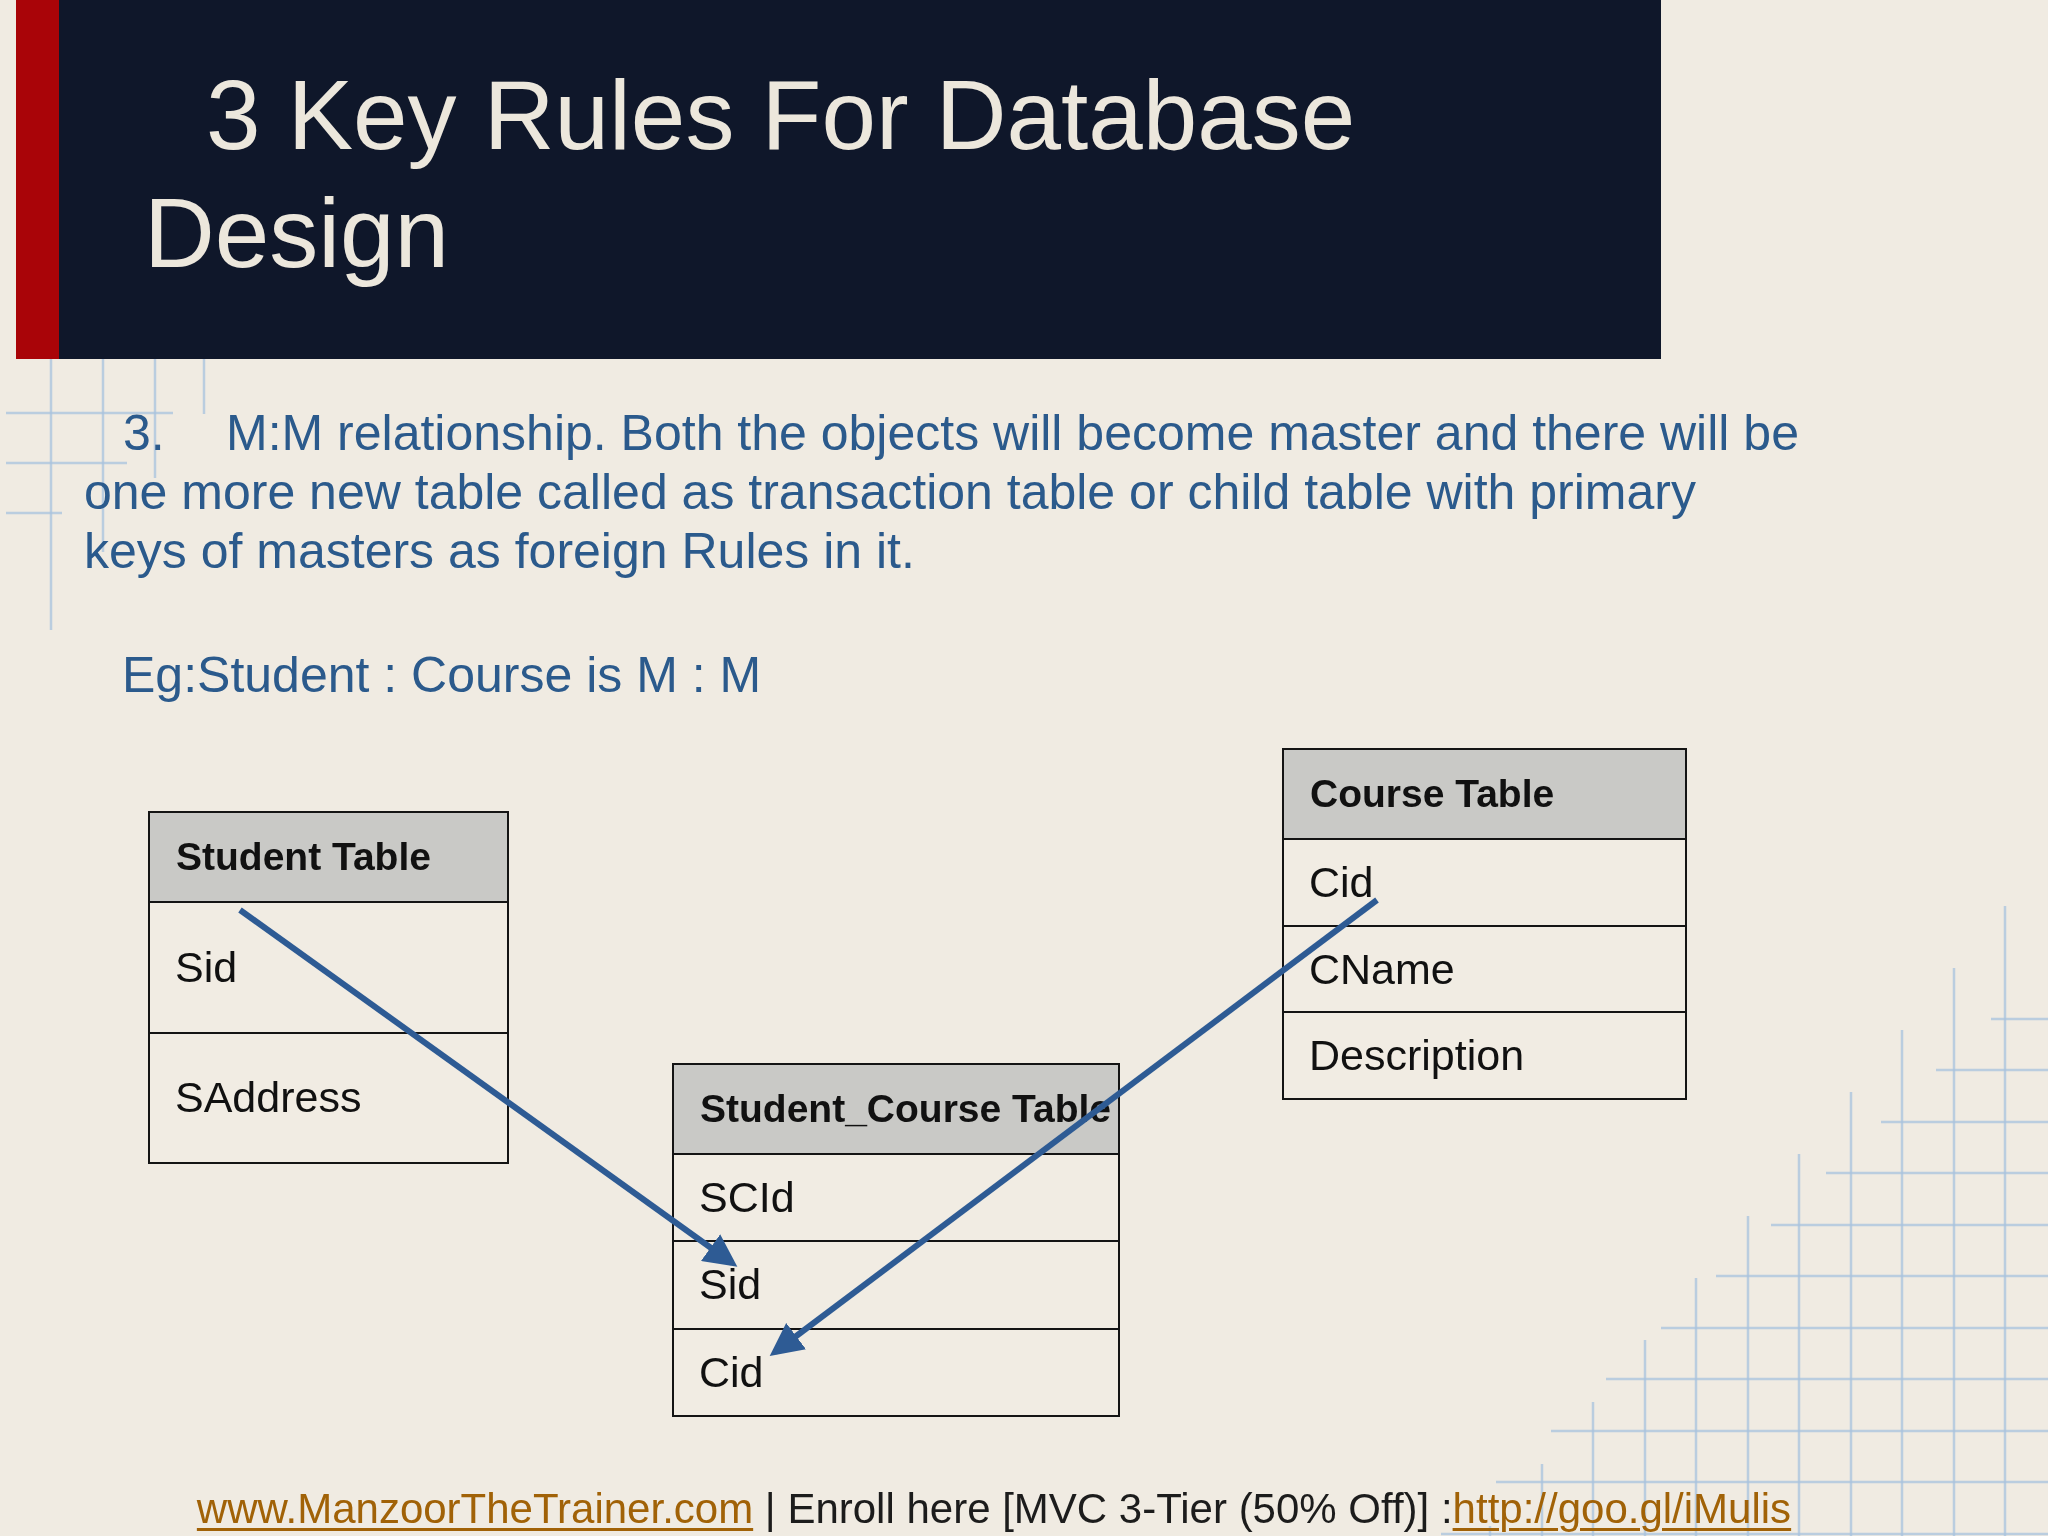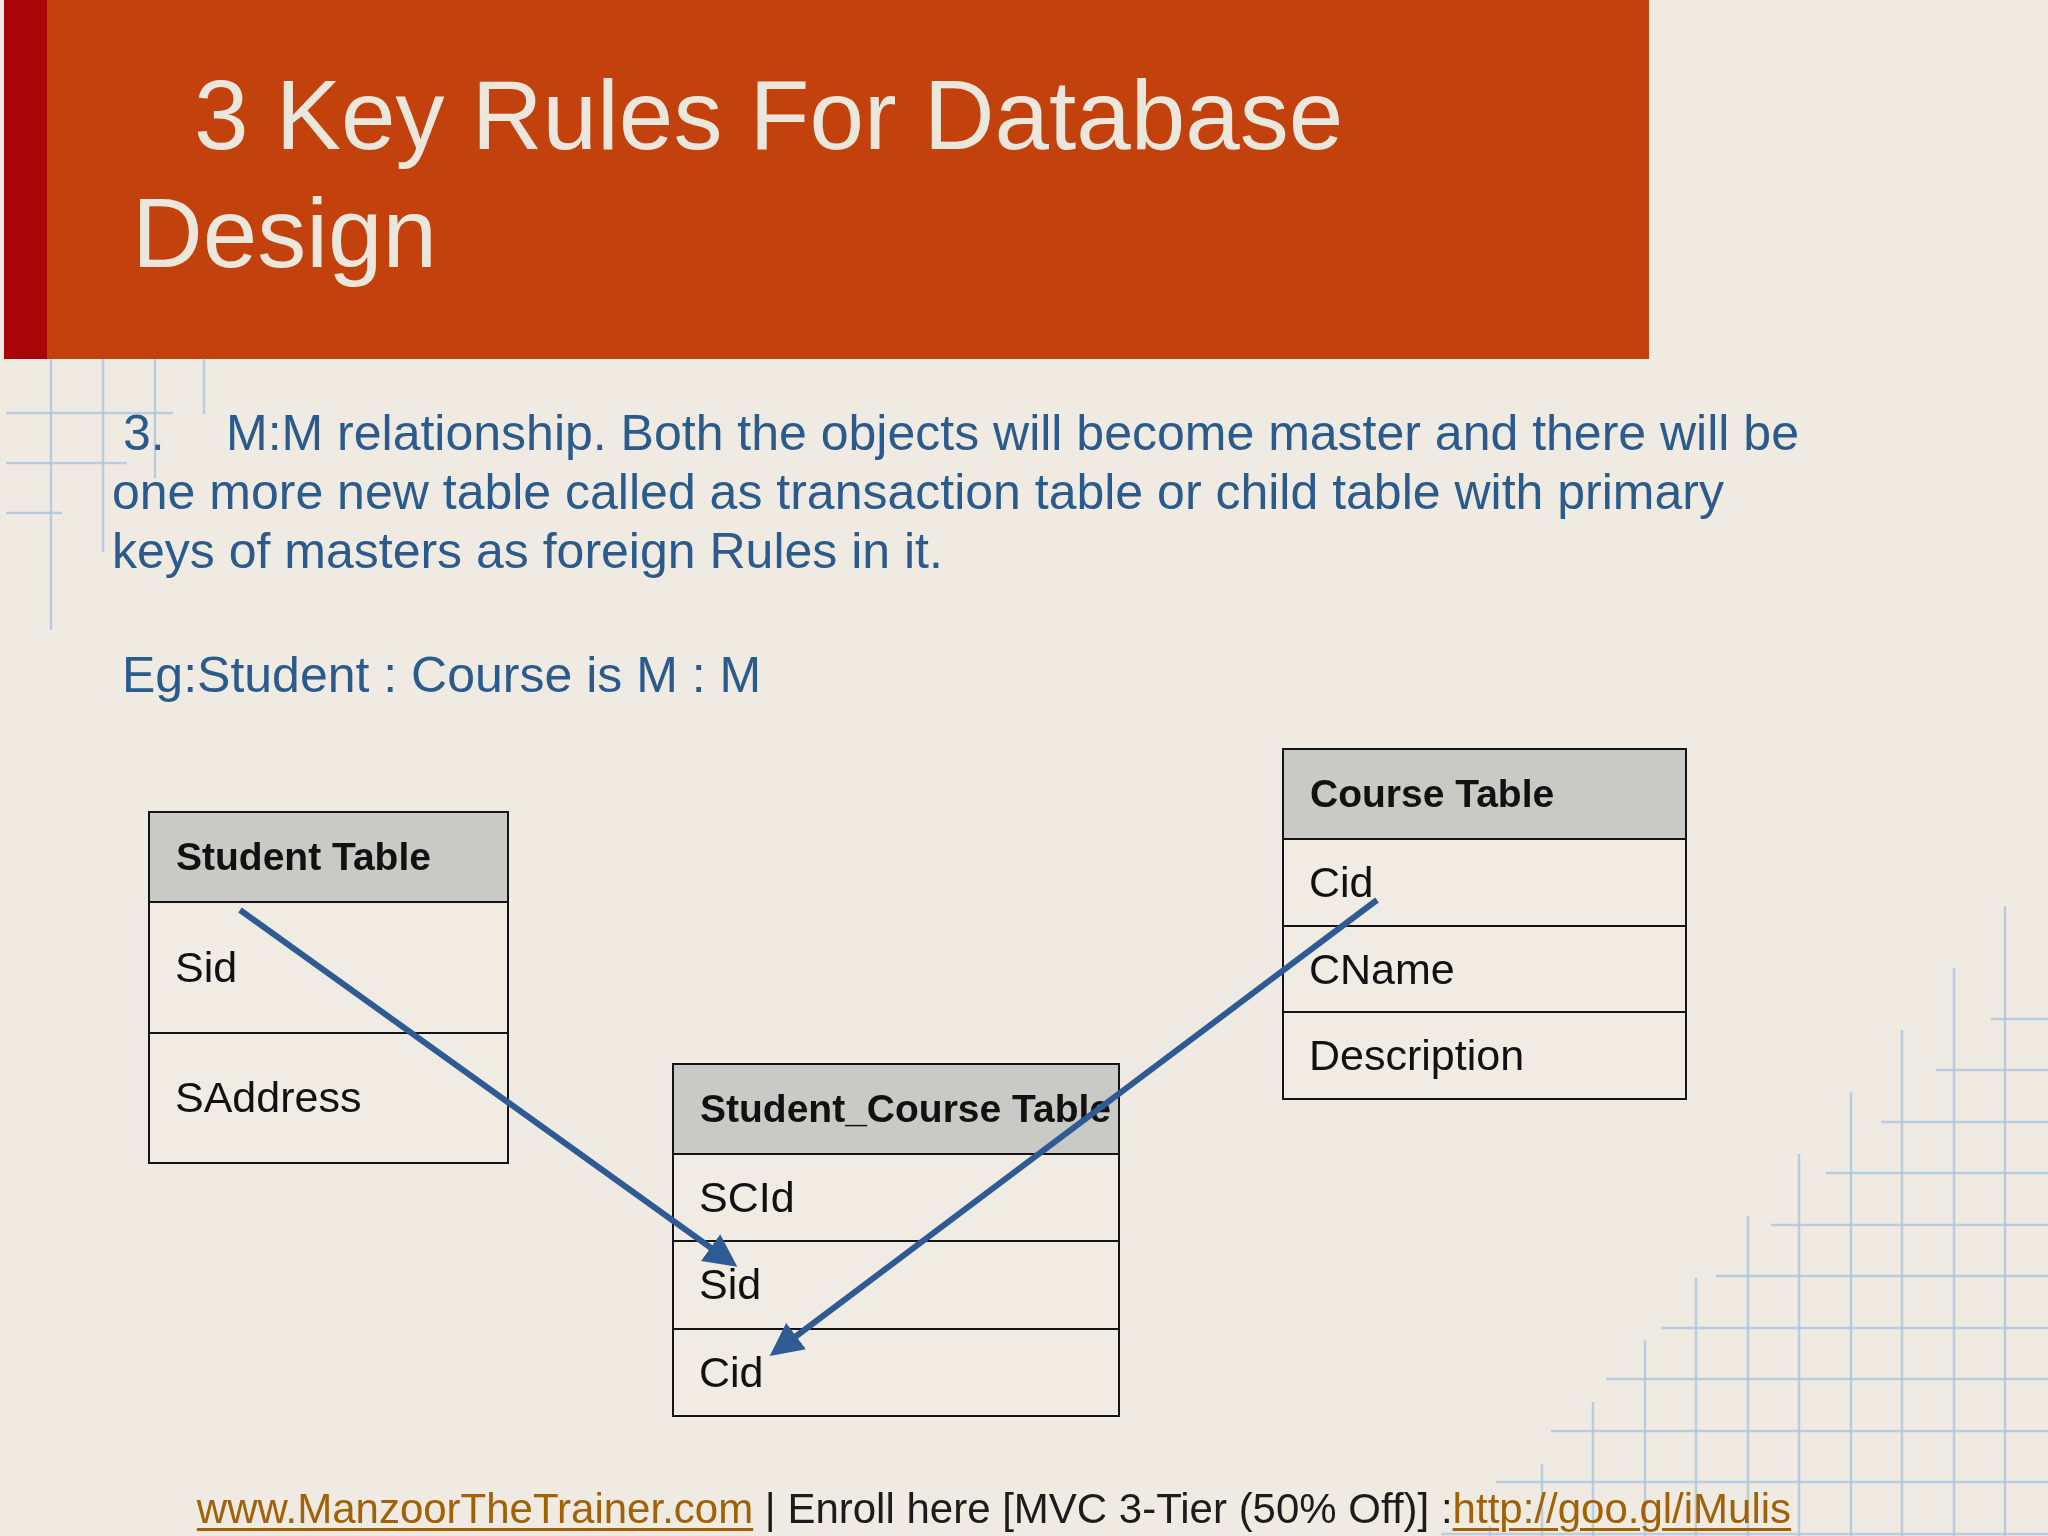--- a/index.html
+++ b/index.html
@@ -7,35 +7,35 @@
     position:relative; width:2048px; height:1536px; overflow:hidden;
     background:#f0ebe2;
     font-family:"Liberation Sans", sans-serif;
   }
   
   .grid-svg { position:absolute; left:0; top:0; width:2048px; height:1536px; z-index:1; }
   .grid-svg line { stroke:#a9c3de; stroke-width:2.5; opacity:0.75; }
 
   
   .titlebar {
-    position:absolute; left:4px; top:0; width:1645px; height:359px;
-    background:#c2410c; z-index:2;
+    position:absolute; left:16px; top:0; width:1645px; height:359px;
+    background:#0f172a; z-index:2;
   }
   .redbar { position:absolute; left:0; top:0; width:43px; height:359px; background:#a90408; }
   .title {
     position:absolute; left:128px; top:56px;
     color:#ece7dc; font-size:98px; line-height:118px; letter-spacing:0px;
     white-space:nowrap;
   }
   .title .t1 { margin-left:62px; }
 
   
   .body-item { position:absolute; left:0; top:404px; z-index:2; color:#2b5a8c; font-size:50px; line-height:59px; }
   .body-item .num { position:absolute; left:123px; top:0; }
-  .body-item .bl { padding-left:112px; white-space:nowrap; }
+  .body-item .bl { padding-left:84px; white-space:nowrap; }
   .body-item .bl.first { padding-left:226px; }
   .eg { position:absolute; left:122px; top:646px; z-index:2; color:#2b5a8c; font-size:50px; white-space:nowrap;text-align:right; }
 
   
   .dtable {
     position:absolute; z-index:3; box-sizing:border-box;
     border:2px solid #141414; background:#f1ece3;
     display:flex; flex-direction:column; color:#111;
   }
   .dtable .t-header {

